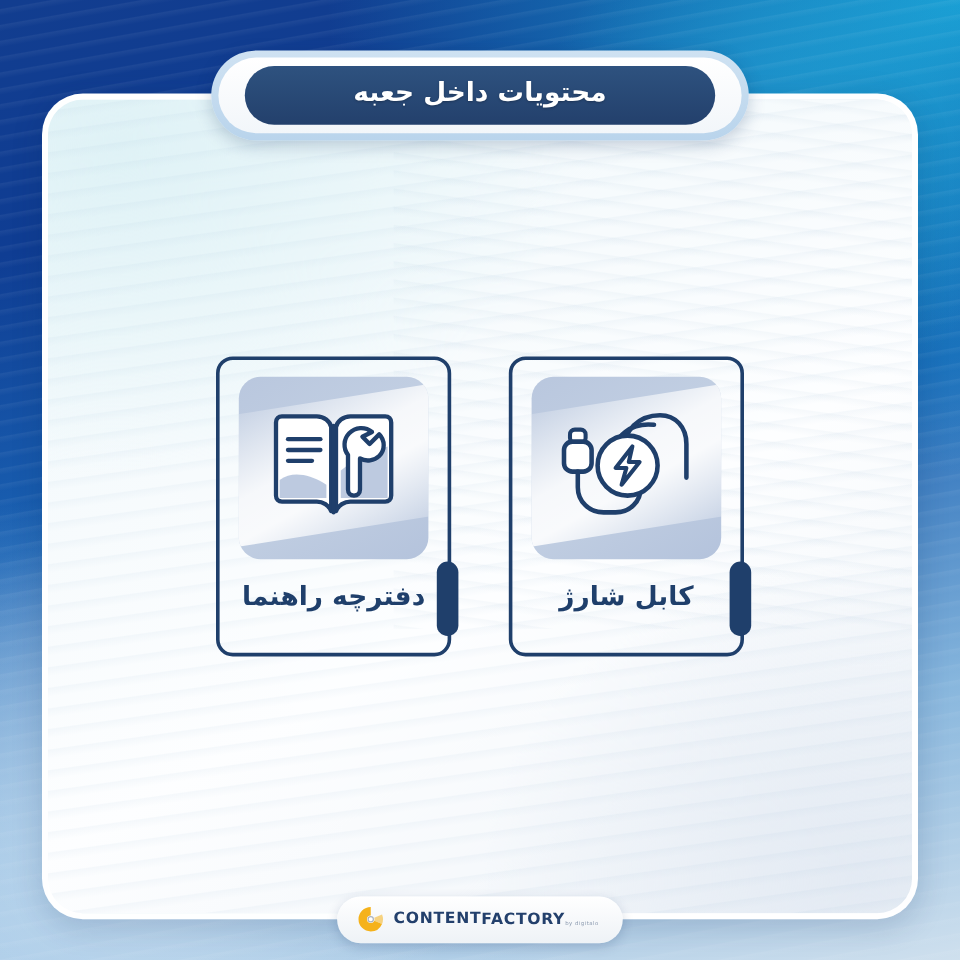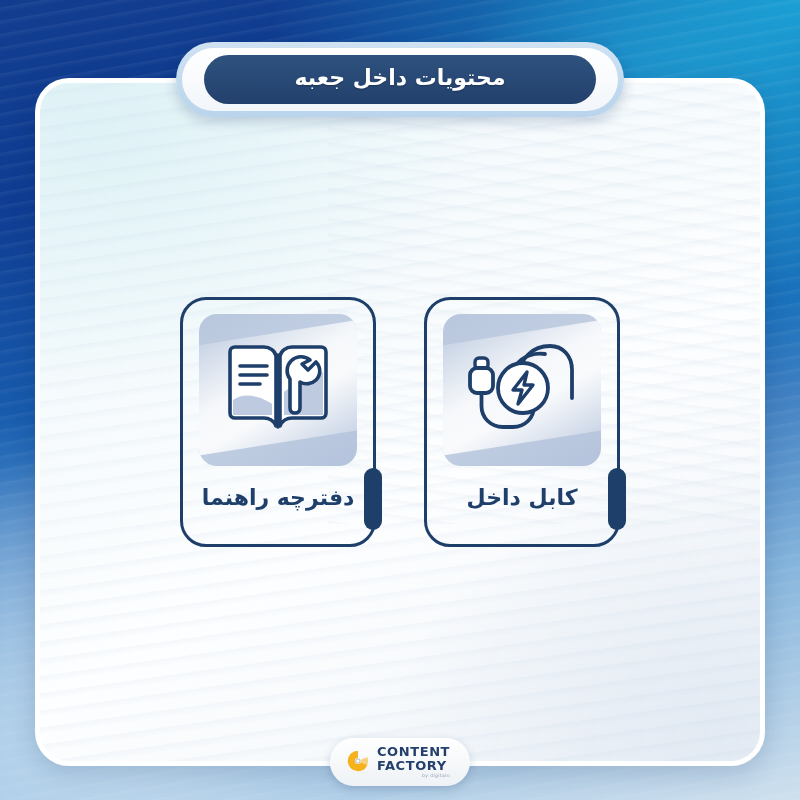--- a/index.html
+++ b/index.html
@@ -120,21 +120,21 @@
     display:flex;
     justify-content:center;
     gap:48px;
     z-index:3;
   }
 
   .item-card {
     position:relative;
     width:196px; height:250px;
     border:3.5px solid #1f3f6b;
-    border-radius:26px;
+    border-radius:14px;
     background:transparent;
     display:flex;
     flex-direction:column;
     align-items:center;
     justify-content:flex-start;
     padding-top:14px;
   }
   
   .item-card .card-tab {
     position:absolute;
@@ -188,21 +188,21 @@
     transform:translateX(-50%);
     z-index:6;
     display:flex; align-items:center; gap:7px;
     padding:7px 20px 8px 16px;
     border-radius:999px;
     background:linear-gradient(180deg,#ffffff 0%, #eef2f6 100%);
     box-shadow:0 3px 10px rgba(10,40,90,.18);
   }
   .logo-mark { width:24px; height:24px; flex:0 0 auto; }
   .logo-words {
-    display:flex; flex-direction:column;
+    display:flex; flex-direction:row;
     line-height:1.0;
   }
   .logo-words .lw1, .logo-words .lw2 {
     color:#23406c;
     font-size:13px;
     font-weight:bold;
     letter-spacing:.6px;
   }
   .logo-words .lw2 { margin-top:1px; }
   .logo-words .lw3 {
@@ -262,21 +262,21 @@
 
             <path d="M14.5 53 L14.5 66 C14.5 78 24 87 36 87 L46 87 C58 87 67 78 67 66 L67 60" stroke="#1f3f6b" stroke-width="3.8" stroke-linecap="round" fill="none"></path>
 
             <path d="M52 38 C52 18 66 6 83 6 C96 6 105 16 105 30 L105 58" stroke="#1f3f6b" stroke-width="3.8" stroke-linecap="round" fill="none"></path>
             <path d="M44 42 C44 22 60 12 78 14" stroke="#1f3f6b" stroke-width="3.8" stroke-linecap="round" fill="none"></path>
 
             <circle cx="56" cy="48" r="25" fill="#ffffff" stroke="#1f3f6b" stroke-width="3.8"></circle>
             <path d="M60 32 L46 50 L55 50 L51 64 L66 45 L57 45 Z" fill="#ffffff" stroke="#1f3f6b" stroke-width="3.4" stroke-linejoin="round"></path>
           </svg>
         </div>
-        <div class="card-label">کابل داخل</div>
+        <div class="card-label">کابل شارژ</div>
         <div class="tab-mask"></div>
         <div class="card-tab"></div>
       </div>
 
     </div>
   </div>
 
   <div class="banner-wrap">
     <div class="banner-outer">
       <div class="banner-mid">

